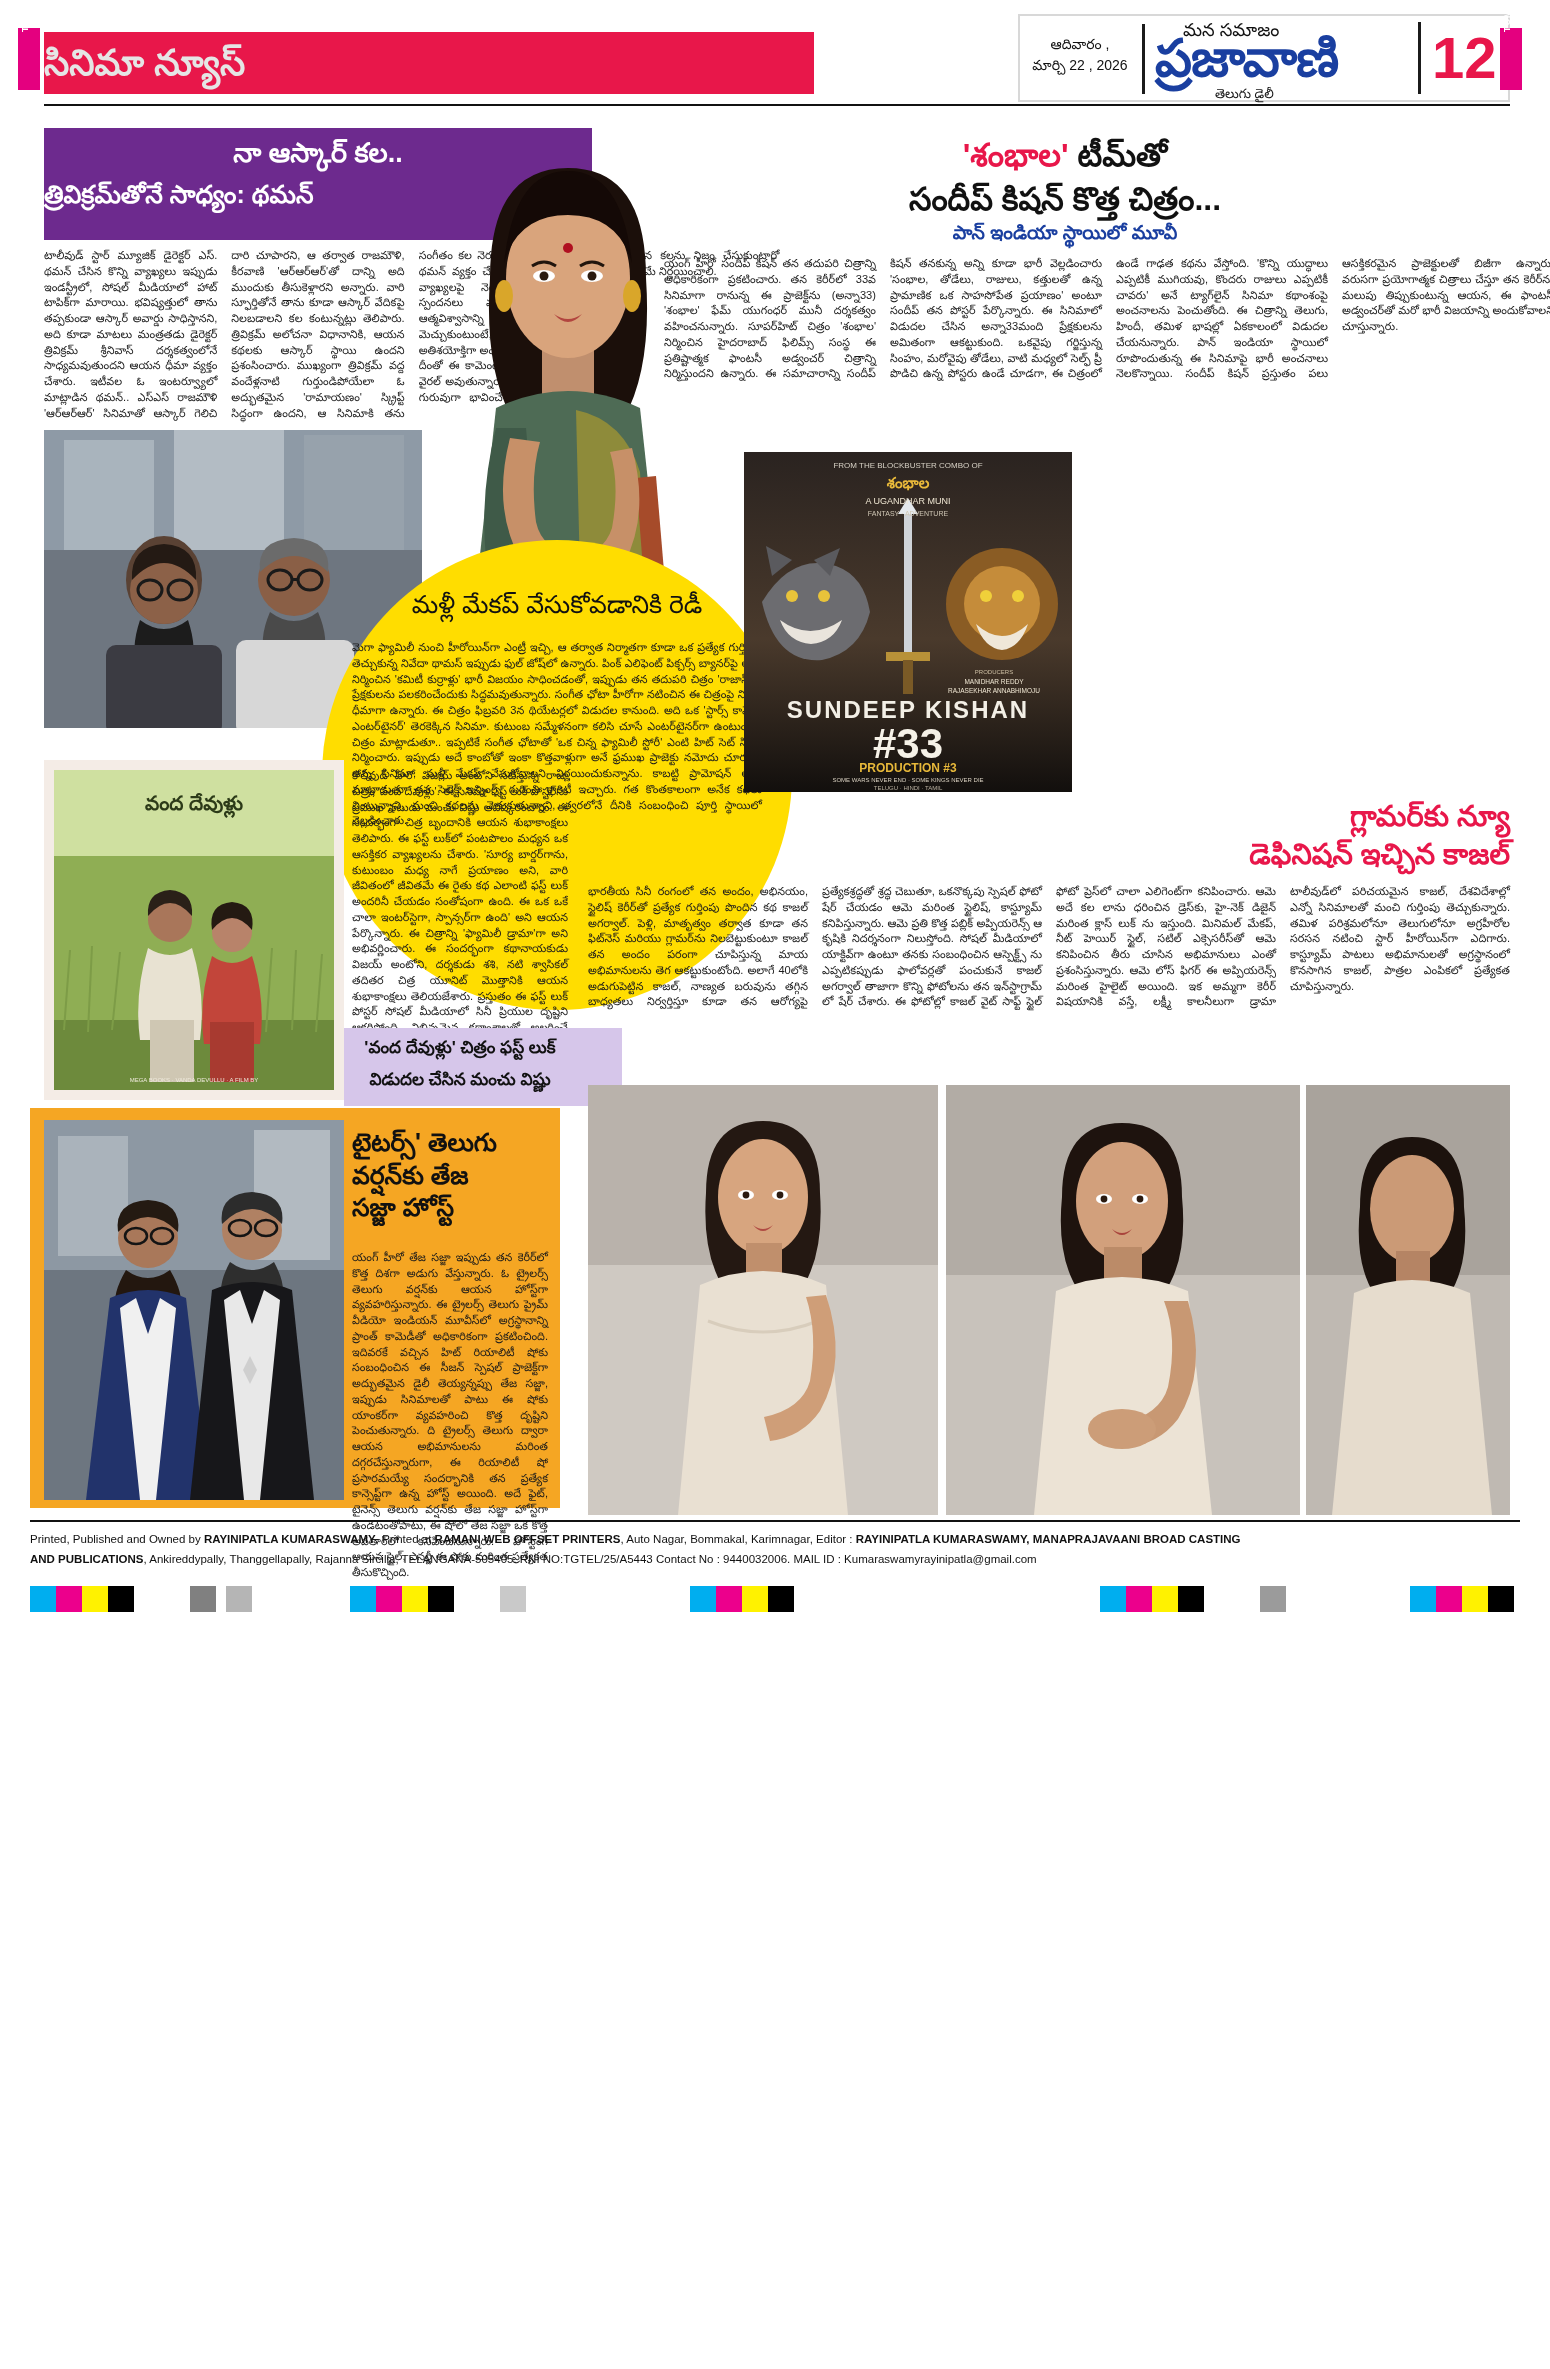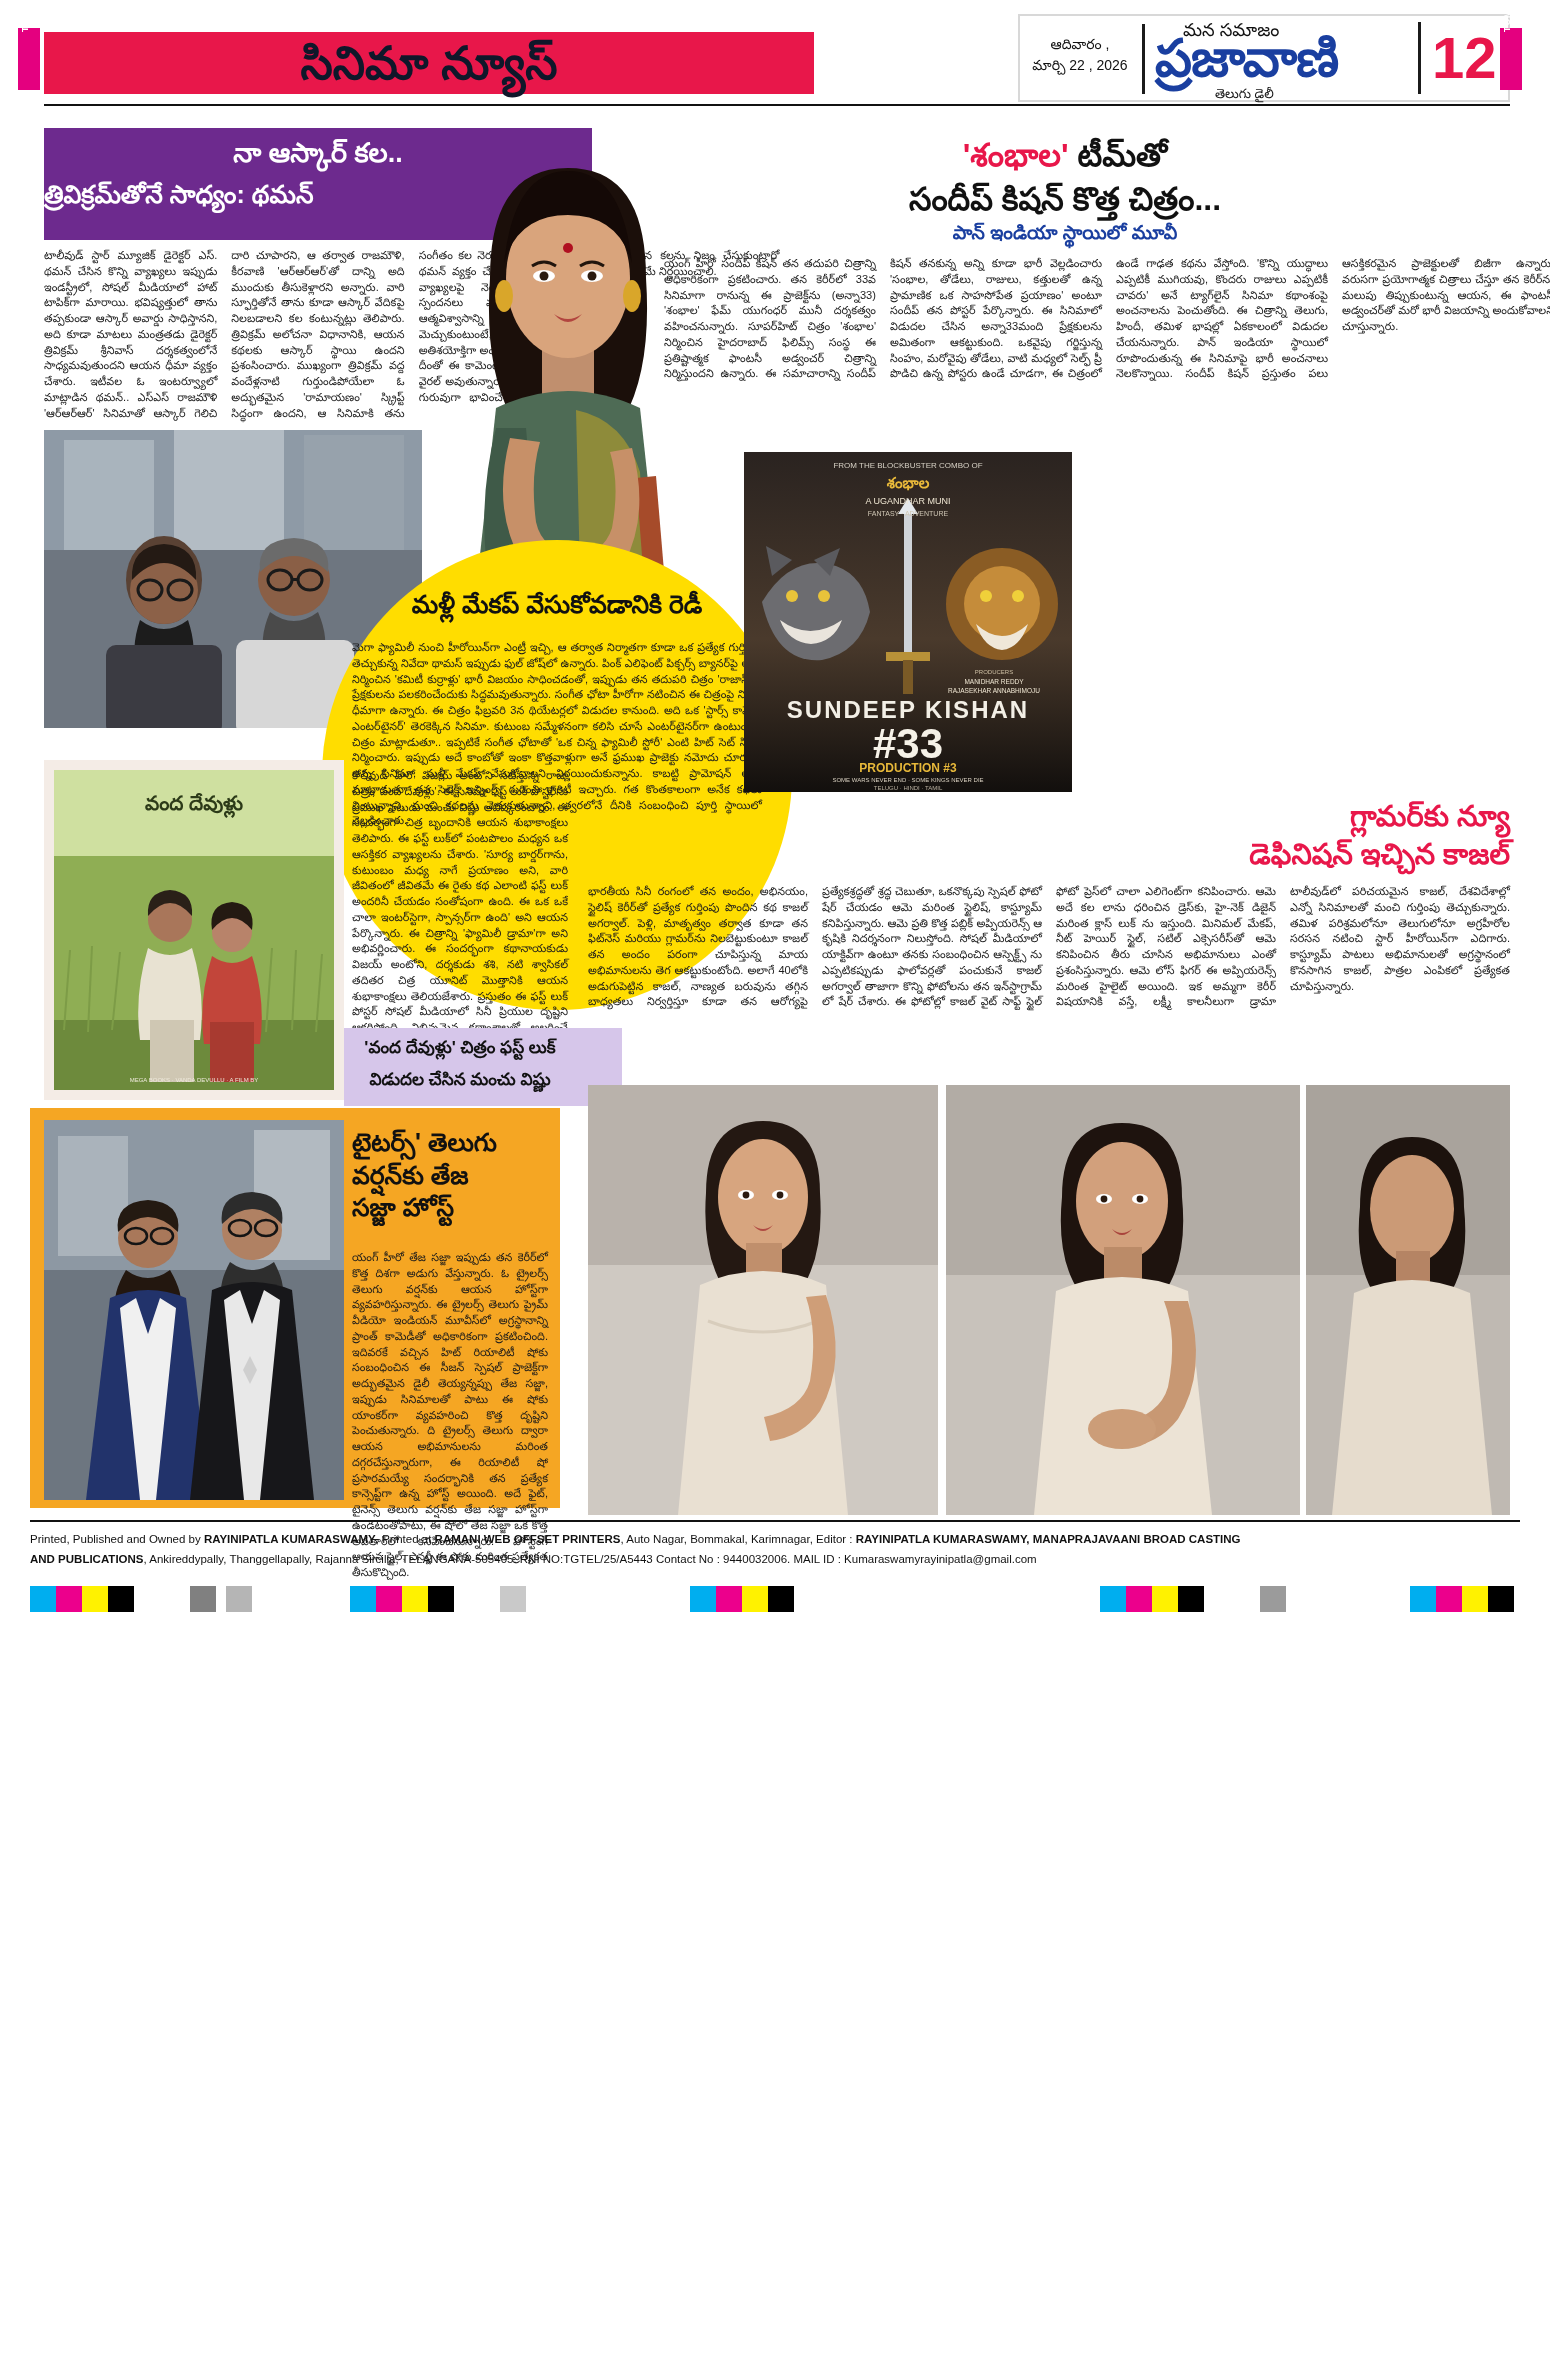--- a/index.html
+++ b/index.html
@@ -4,21 +4,21 @@
 <style>
   html,body{margin:0;padding:0;background:#ffffff;}
   body{width:1550px;height:2369px;font-family:"Liberation Sans",sans-serif;color:#111;position:relative;overflow:hidden;}
   .page{position:relative;width:1550px;height:2369px;background:#fff;}
 
   
   .masthead{position:absolute;left:0;top:0;width:1550px;height:115px;}
   .reg-left{position:absolute;left:18px;top:28px;width:22px;height:62px;background:#e4007f;}
   .reg-left .rl{position:absolute;left:2px;top:4px;font-size:9px;color:#fff;font-weight:bold;letter-spacing:1px;transform:rotate(-90deg);transform-origin:left top;white-space:nowrap;}
   .section-band{position:absolute;left:44px;top:32px;width:770px;height:62px;background:#e8174a;}
-  .section-title{position:absolute;left:0;top:0;width:770px;height:62px;line-height:62px;text-align:center;color:#0f172a;font-size:46px;font-weight:bold;}
+  .section-title{position:absolute;left:0;top:0;width:770px;height:62px;line-height:62px;color:#e5e5e5;font-size:36px;font-weight:bold;}
   .date-box{position:absolute;left:1025px;top:22px;width:110px;height:72px;text-align:center;font-size:14px;color:#111;line-height:1.5;padding-top:12px;box-sizing:border-box;}
   .divider-v{position:absolute;left:1142px;top:24px;width:3px;height:70px;background:#1b1b1b;}
   .nameplate{position:absolute;left:1155px;top:18px;width:260px;height:80px;}
   .np-small{position:absolute;left:28px;top:2px;font-size:18px;color:#111;}
   .np-main{position:absolute;left:0;top:10px;font-size:52px;font-weight:bold;color:#1a3fa0;letter-spacing:-1px;}
   .np-sub{position:absolute;left:60px;top:68px;font-size:13px;color:#111;}
   .np-bar{position:absolute;left:1418px;top:22px;width:3px;height:72px;background:#1b1b1b;}
   .page-num{position:absolute;left:1432px;top:24px;font-size:58px;font-weight:bold;color:#e8174a;}
   .mast-frame{position:absolute;left:1018px;top:14px;width:492px;height:88px;border:2px solid #d8d8d8;box-sizing:border-box;}
   .reg-right{position:absolute;left:1500px;top:28px;width:22px;height:62px;background:#e4007f;}
@@ -35,21 +35,21 @@
   .purple-h1{position:absolute;left:0;top:10px;width:548px;text-align:center;color:#fff;font-size:27px;font-weight:bold;}
   .purple-h2{position:absolute;left:0;top:52px;width:548px;color:#fff;font-size:25px;font-weight:bold;}
   .s1-text{position:absolute;left:44px;top:248px;width:548px;height:180px;column-count:3;column-gap:14px;}
   .s1-photo{position:absolute;left:44px;top:430px;width:378px;height:298px;background:#c9ccd3;overflow:hidden;}
 
   
   .person{position:absolute;left:400px;top:128px;width:330px;height:610px;}
 
   
   .yellow-circle{position:absolute;left:322px;top:540px;width:470px;height:470px;background:#ffdd00;border-radius:50%;}
-  .yc-title{position:absolute;left:332px;top:590px;width:450px;text-align:center;font-size:25px;font-weight:bold;color:#111;}
+  .yc-title{position:absolute;left:332px;top:590px;width:450px;text-align:center;font-size:25px;font-weight:normal;color:#111;}
   .s1b-text{position:absolute;left:352px;top:640px;width:410px;height:330px;}
 
   
   .s2-h1{position:absolute;left:620px;top:136px;width:890px;text-align:center;font-size:32px;font-weight:bold;color:#111;}
   .s2-h1 .red{color:#e8174a;}
   .s2-h2{position:absolute;left:620px;top:180px;width:890px;text-align:center;font-size:32px;font-weight:bold;color:#111;}
   .s2-sub{position:absolute;left:620px;top:222px;width:890px;text-align:center;font-size:19px;font-weight:bold;color:#1a3fa0;}
   .s2-text{position:absolute;left:620px;top:256px;width:890px;height:190px;column-count:4;column-gap:14px;margin-left:44px;}
   .poster33{position:absolute;left:744px;top:452px;width:328px;height:340px;background:#1b1b1b;overflow:hidden;}
 

